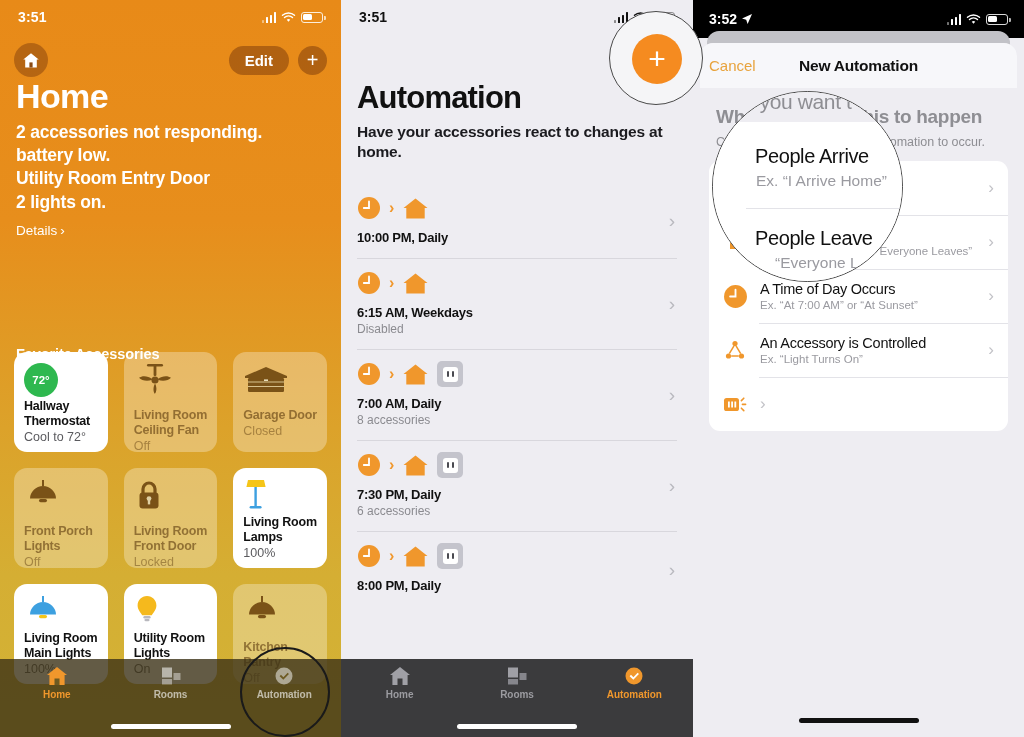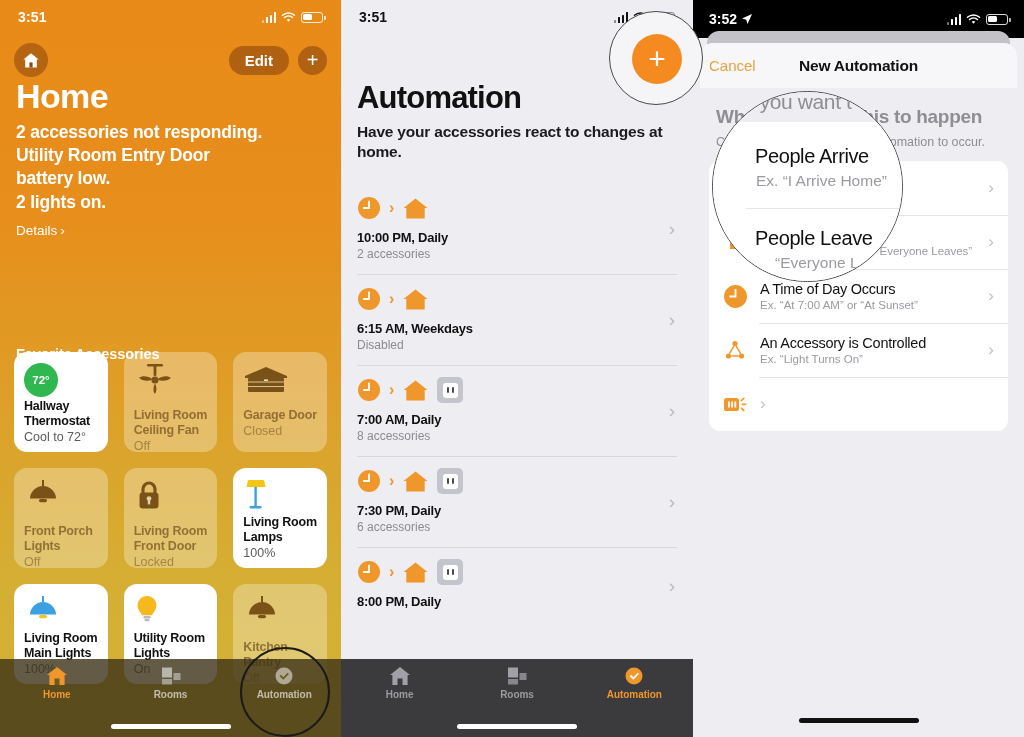--- a/index.html
+++ b/index.html
@@ -238,22 +238,22 @@
       <div class="p1-topright">
         <div class="editbtn">Edit</div>
         <div class="plusbtn">+</div>
       </div>
     </div>
 
     <div class="p1-head">
       <div class="p1-title">Home</div>
       <div class="p1-sub">
         <div>2 accessories not responding.</div>
+        <div>battery low.</div>
         <div>Utility Room Entry Door</div>
-        <div>battery low.</div>
         <div>2 lights on.</div>
       </div>
       <div class="p1-details">
         <span>Details</span>
         <span>›</span>
       </div>
     </div>
 
     <div class="favs-label">Favorite Accessories</div>
 
@@ -445,21 +445,20 @@
           <svg width="24" height="24" viewBox="0 0 24 24">
               <circle cx="12" cy="12" r="11" fill="#f0972c"></circle>
               <path d="M12 5.5V12H6.8" stroke="#fff" stroke-width="1.8" fill="none" stroke-linecap="round"></path>
             </svg>
           <span class="chev-sm">›</span>
           <svg width="27" height="23" viewBox="0 0 27 23">
               <path d="M13.5 1.5 1.5 11h2.8v10.5h18.4V11h2.8z" fill="#f0972c"></path>
             </svg>
         </div>
         <div class="t1">10:00 PM, Daily</div>
-        <div class="t2">2 accessories</div>
         <div class="chev">›</div>
       </div>
 
       <div class="autorow">
         <div class="icons">
           <svg width="24" height="24" viewBox="0 0 24 24">
               <circle cx="12" cy="12" r="11" fill="#f0972c"></circle>
               <path d="M12 5.5V12H6.8" stroke="#fff" stroke-width="1.8" fill="none" stroke-linecap="round"></path>
             </svg>
           <span class="chev-sm">›</span>

